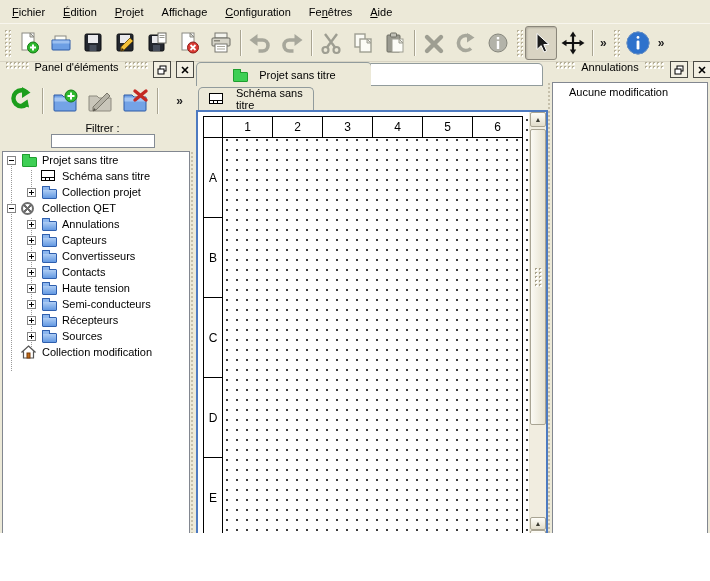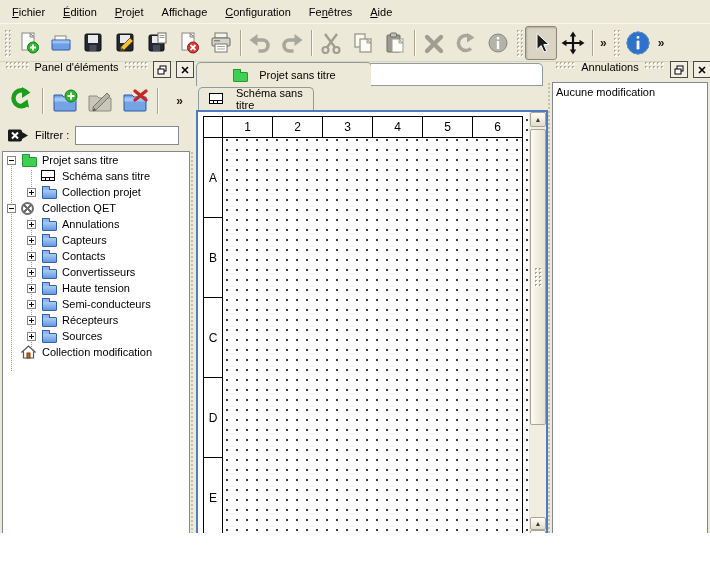--- a/index.html
+++ b/index.html
@@ -28,21 +28,21 @@
           background-image:radial-gradient(#fff 28%,transparent 34%),radial-gradient(#b4ae98 28%,transparent 34%);
           background-size:4px 4px;background-position:1px 1px,0 0;}
   .dock-title .ttl{white-space:nowrap;}
   .dbtn{width:16px;height:15px;border:1px solid #4a4a44;background:#f2efe2;display:flex;align-items:center;justify-content:center;}
 
   #left-title{left:2px;top:61px;width:189px;}
   #left-tools{position:absolute;left:2px;top:82px;width:189px;height:38px;display:flex;align-items:center;gap:3px;padding-left:2px;}
   .dkbtn{width:32px;height:32px;display:flex;align-items:center;justify-content:center;}
   #left-chev{margin-left:auto;margin-right:6px;}
 
-  #filter-row{position:absolute;left:2px;top:122px;width:189px;height:26px;display:flex;align-items:center;gap:6px;padding-left:6px;}
+  #filter-row{position:absolute;left:2px;top:122px;width:189px;height:26px;display:flex;align-items:center;gap:0;padding-left:6px;flex-direction:column;}
   #filter-input{width:98px;height:17px;border:1px solid #848b94;background:#fff;font:11px "Liberation Sans",sans-serif;padding:0 2px;}
 
   #tree{position:absolute;left:2px;top:151px;width:188px;height:410px;background:#fff;
         border:1px solid #828790;box-sizing:border-box;overflow:hidden;}
   .trow{display:flex;align-items:center;height:16px;position:relative;cursor:default;}
   .lvl0{padding-left:4px;} .lvl1{padding-left:24px;}
   .expander{width:9px;height:9px;box-sizing:border-box;border:1px solid #848484;background:#fff;margin-right:5px;position:relative;flex:none;}
   .expander::before{content:"";position:absolute;left:1px;top:3px;width:5px;height:1px;background:#000;}
   .expander.plus::after{content:"";position:absolute;left:3px;top:1px;width:1px;height:5px;background:#000;}
   .tspace{width:14px;flex:none;}
@@ -98,21 +98,21 @@
         border:1px solid #a9a493;border-radius:2px;box-sizing:border-box;}
   .grip-h{position:absolute;top:3px;left:50%;margin-left:-10px;height:9px;width:20px;
         background-image:radial-gradient(#fff 30%,transparent 36%),radial-gradient(#a9a28c 30%,transparent 36%);
         background-size:4px 4px;background-position:1px 1px,0 0;}
   #sb-corner{position:absolute;right:0;bottom:0;width:16px;height:17px;background:#ece9d8;}
 
   
   #right-title{left:552px;top:61px;width:156px;}
   #undo-list{position:absolute;left:552px;top:82px;width:156px;height:479px;background:#fff;
         border:1px solid #828790;box-sizing:border-box;padding:1px 0;}
-  .ulist-item{height:16px;display:flex;align-items:center;padding-left:3px;}
+  .ulist-item{height:16px;display:flex;align-items:center;padding-left:16px;}
 
   
   .vsplit{position:absolute;width:5px;
         background-image:radial-gradient(#c6c0ab 30%,transparent 36%);background-size:4px 4px;}
   #split-left{left:190px;top:151px;height:410px;}
   #split-right{left:547px;top:82px;height:479px;}
 
   
   #statusbar{position:absolute;left:0;top:562px;width:710px;height:19px;border-top:1px solid #fbfaf3;box-shadow:inset 0 1px 0 #cfcaba;}
   #size-grip{position:absolute;right:1px;bottom:1px;width:14px;height:14px;
@@ -384,26 +384,26 @@
       <span class="tlabel">Annulations</span>
     </div>
     <div class="trow lvl1">
       <span class="expander plus"></span>
       <span class="ticon i-bfolder"></span>
       <span class="tlabel">Capteurs</span>
     </div>
     <div class="trow lvl1">
       <span class="expander plus"></span>
       <span class="ticon i-bfolder"></span>
+      <span class="tlabel">Convertisseurs</span>
+    </div>
+    <div class="trow lvl1">
+      <span class="expander plus"></span>
+      <span class="ticon i-bfolder"></span>
       <span class="tlabel">Contacts</span>
-    </div>
-    <div class="trow lvl1">
-      <span class="expander plus"></span>
-      <span class="ticon i-bfolder"></span>
-      <span class="tlabel">Convertisseurs</span>
     </div>
     <div class="trow lvl1">
       <span class="expander plus"></span>
       <span class="ticon i-bfolder"></span>
       <span class="tlabel">Haute tension</span>
     </div>
     <div class="trow lvl1">
       <span class="expander plus"></span>
       <span class="ticon i-bfolder"></span>
       <span class="tlabel">Semi-conducteurs</span>

